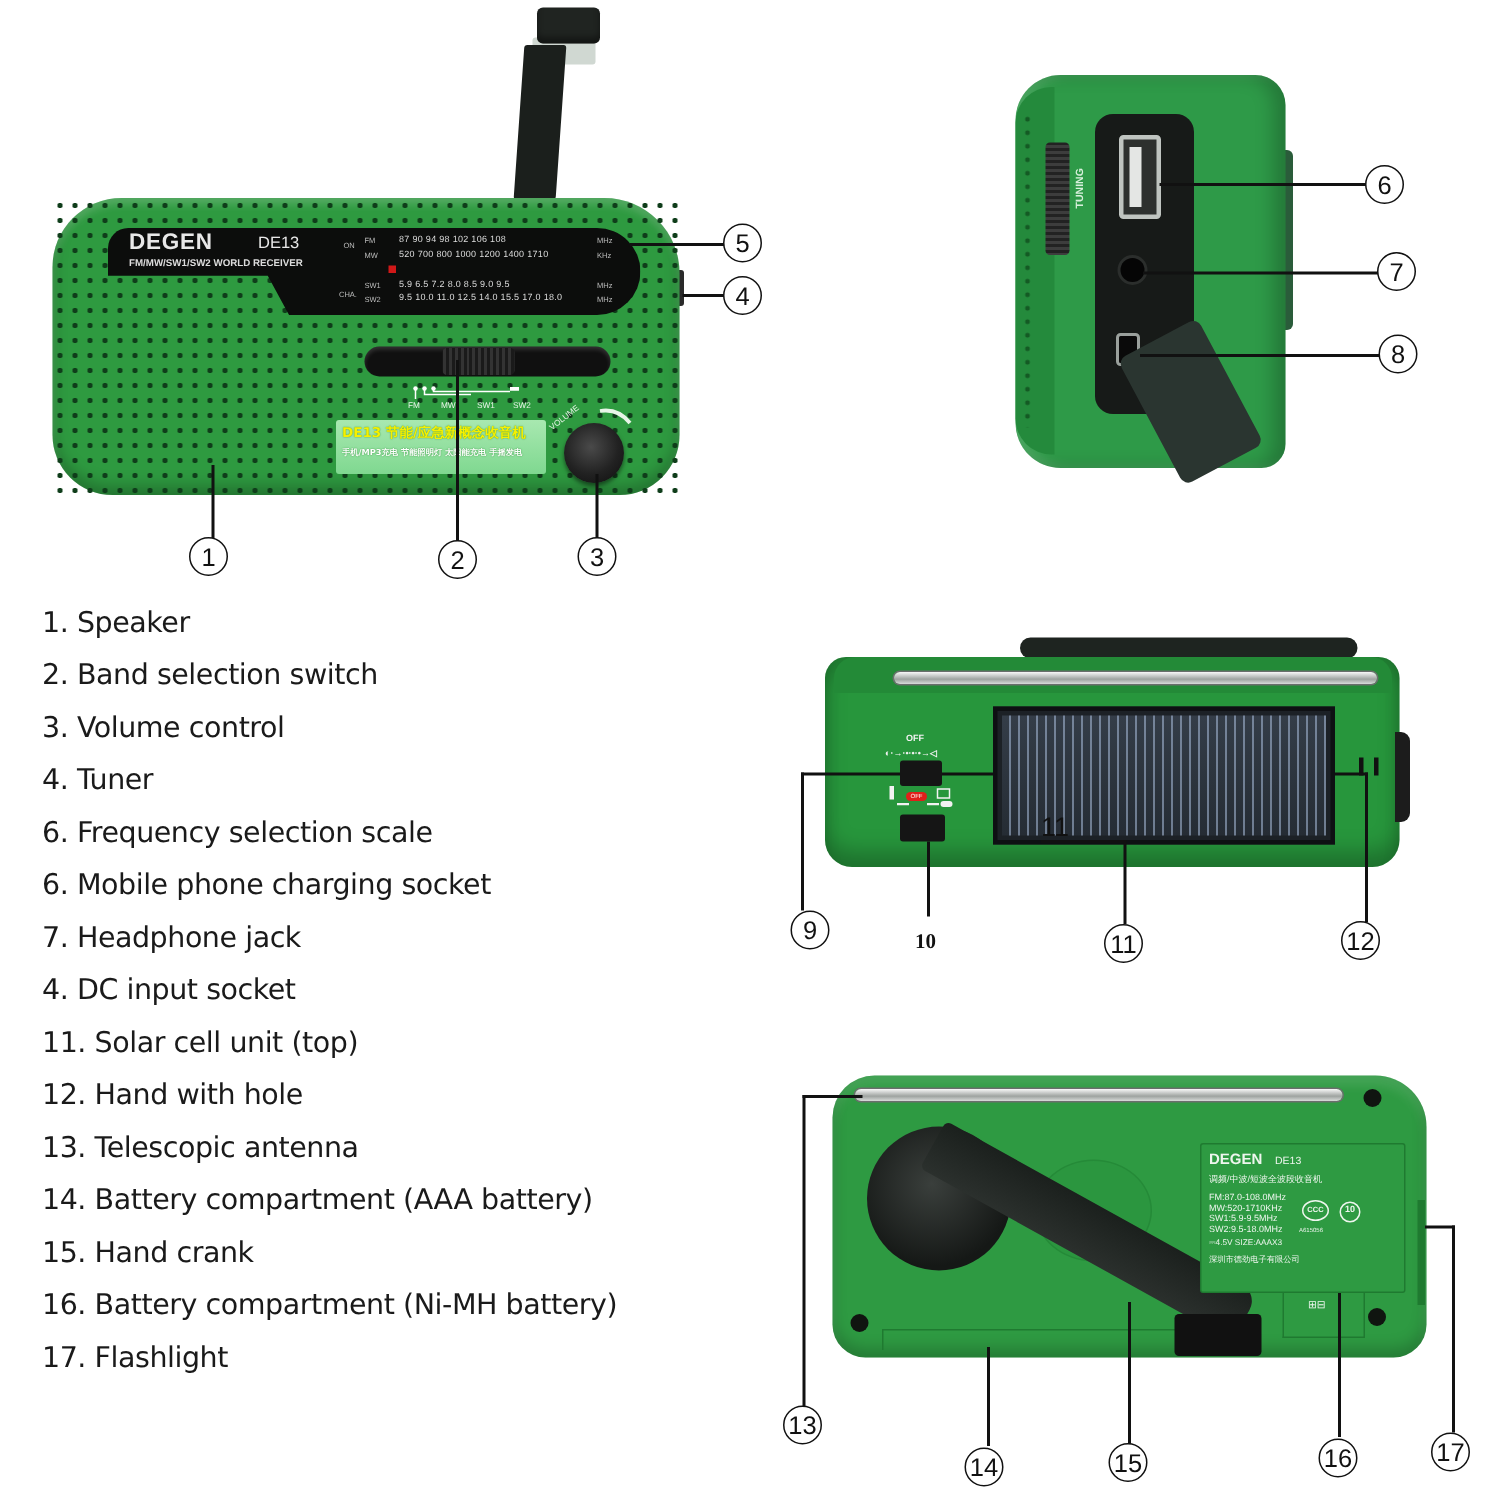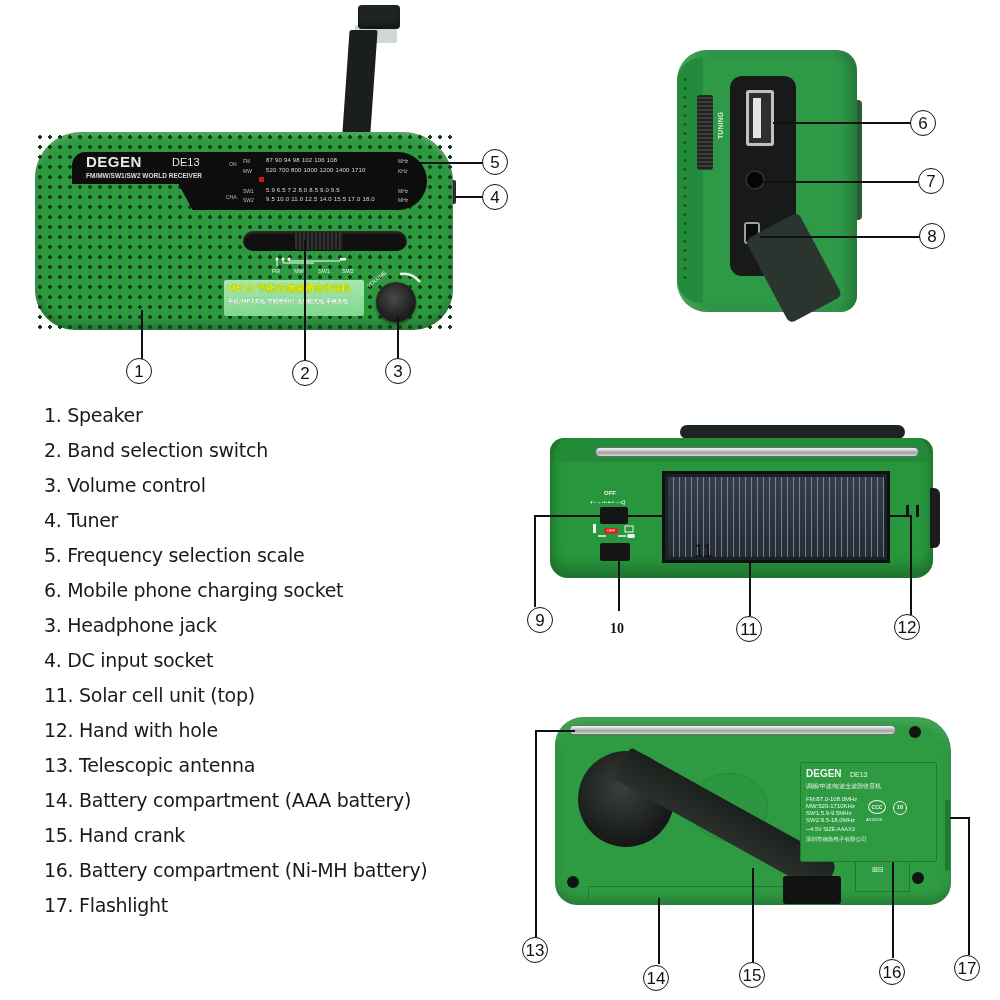--- a/index.html
+++ b/index.html
@@ -12,21 +12,21 @@
     position: absolute; width: 26px; height: 26px; border: 1.6px solid #111;
     border-radius: 50%; background: #fff; display: flex; align-items: center; justify-content: center;
     font-family: "Liberation Sans", sans-serif; font-size: 17px; color: #111; line-height: 1;
   }
   .callout.small { font-family: "Liberation Serif", serif; font-size: 14px; font-weight: bold; }
   .line { position: absolute; background: #111; }
   .hline { height: 2px; }
   .vline { width: 2px; }
 
   
-  .legend { position: absolute; left: 44px; top: 398px; }
+  .legend { position: absolute; left: 28px; top: 398px; }
   .legend-item {
     height: 35px; line-height: 35px; font-family: "DejaVu Sans", sans-serif;
     font-size: 19px; color: #1a1a1a; white-space: nowrap; letter-spacing: -0.3px;
   }
 
   
   .front-body {
     position: absolute; left: 35px; top: 132px; width: 418px; height: 198px;
     background: #2e9a40; border-radius: 46px 50px 40px 40px;
     box-shadow: inset 0 -6px 10px rgba(0,0,0,0.25), inset 0 4px 6px rgba(255,255,255,0.2);
@@ -391,23 +391,23 @@
 <div class="callout" style="left:879px;top:959px;">16</div>
 <div class="line hline" style="left:950px;top:817px;width:20px;"></div>
 <div class="line vline" style="left:968px;top:817px;height:138px;"></div>
 <div class="callout" style="left:954px;top:955px;">17</div>
 
 <div class="legend">
   <div class="legend-item">1. Speaker</div>
   <div class="legend-item">2. Band selection switch</div>
   <div class="legend-item">3. Volume control</div>
   <div class="legend-item">4. Tuner</div>
-  <div class="legend-item">5. Frequency selection scale</div>
+  <div class="legend-item">6. Frequency selection scale</div>
   <div class="legend-item">6. Mobile phone charging socket</div>
-  <div class="legend-item">3. Headphone jack</div>
+  <div class="legend-item">7. Headphone jack</div>
   <div class="legend-item">4. DC input socket</div>
   <div class="legend-item">11. Solar cell unit (top)</div>
   <div class="legend-item">12. Hand with hole</div>
   <div class="legend-item">13. Telescopic antenna</div>
   <div class="legend-item">14. Battery compartment (AAA battery)</div>
   <div class="legend-item">15. Hand crank</div>
   <div class="legend-item">16. Battery compartment (Ni-MH battery)</div>
   <div class="legend-item">17. Flashlight</div>
 </div>
 

